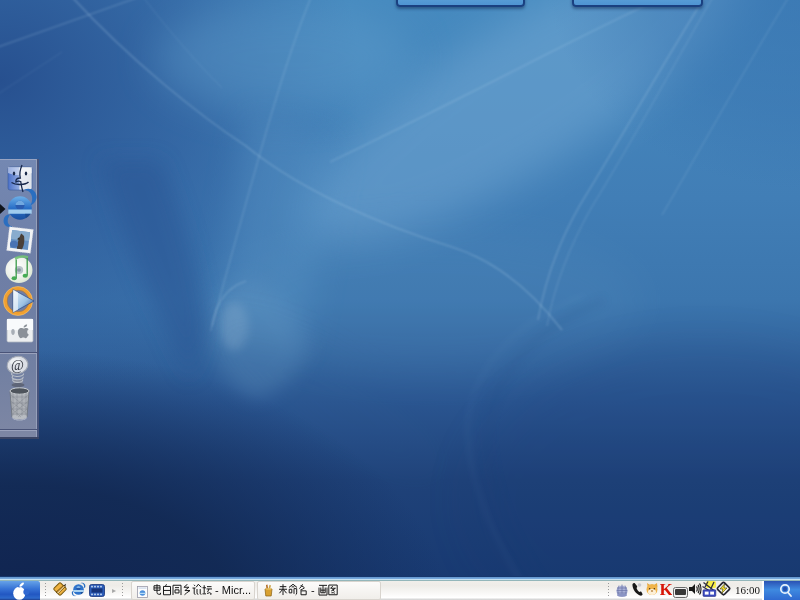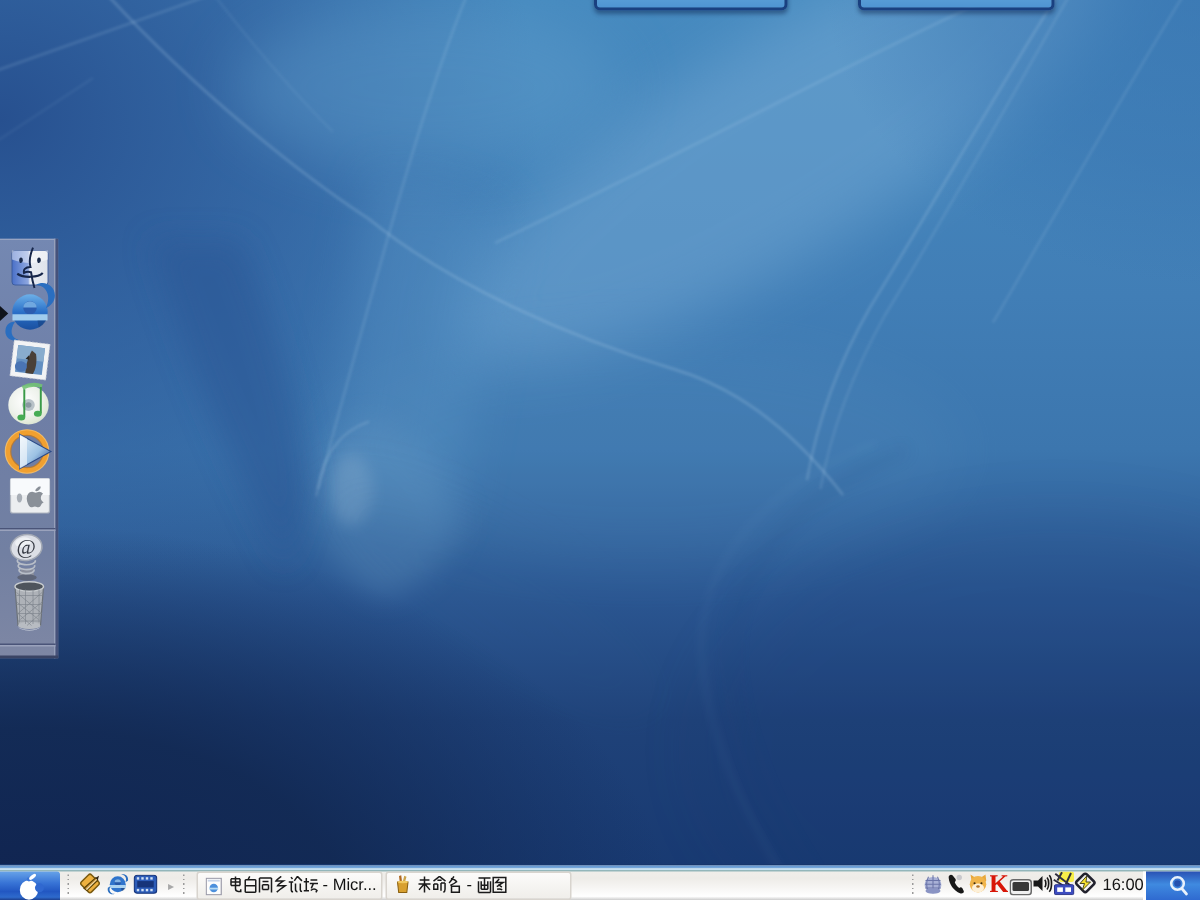--- a/index.html
+++ b/index.html
@@ -355,21 +355,21 @@
    <rect x="2.8" y="10.6" width="3.8" height="3" fill="#ffffff"></rect>
    <rect x="8.2" y="10.6" width="3.8" height="3" fill="#ffffff"></rect>
   </svg>
  </div>
  <div class="abs" style="left:716px;top:5px;width:15px;height:16px;">
   <svg width="15" height="16" viewBox="0 0 15 16" xmlns="http://www.w3.org/2000/svg">
    <rect x="2.8" y="2.8" width="9.5" height="9.5" rx="1.5" transform="rotate(45 7.5 7.5)" fill="none" stroke="#22222e" stroke-width="1.7"></rect>
    <path d="M8.5,3 L4,8 L7,8 L5.5,12.5 L11,7 L8,7 Z" fill="#f6e030" stroke="#3a3a10" stroke-width="0.6"></path>
   </svg>
  </div>
- <div class="abs" style="left:735px;top:8px;width:26px;height:13px;font-family:Liberation Sans, sans-serif;font-size:11px;color:#151515;">16:00</div>
+ <div class="abs" style="left:735px;top:8px;width:26px;height:13px;font-family:Liberation Serif, serif;font-size:11px;color:#151515;">16:00</div>
 
  <div class="abs" style="left:762px;top:5px;width:2px;height:19px;background:#ffffff;"></div>
  <div class="abs" style="left:764px;top:5px;width:36px;height:19px;background:linear-gradient(#2a52b4,#3f8ae0 45%,#2f6ad0);">
   <svg width="36" height="19" viewBox="0 0 36 19" xmlns="http://www.w3.org/2000/svg">
    <circle cx="21" cy="8" r="4.2" fill="none" stroke="#e8f2fc" stroke-width="1.7"></circle>
    <circle cx="21" cy="8" r="2.2" fill="#1a3a9a" opacity="0.7"></circle>
    <path d="M24,11.5 L27,15" stroke="#e8f2fc" stroke-width="1.8" stroke-linecap="round"></path>
   </svg>
  </div>
 </div>

